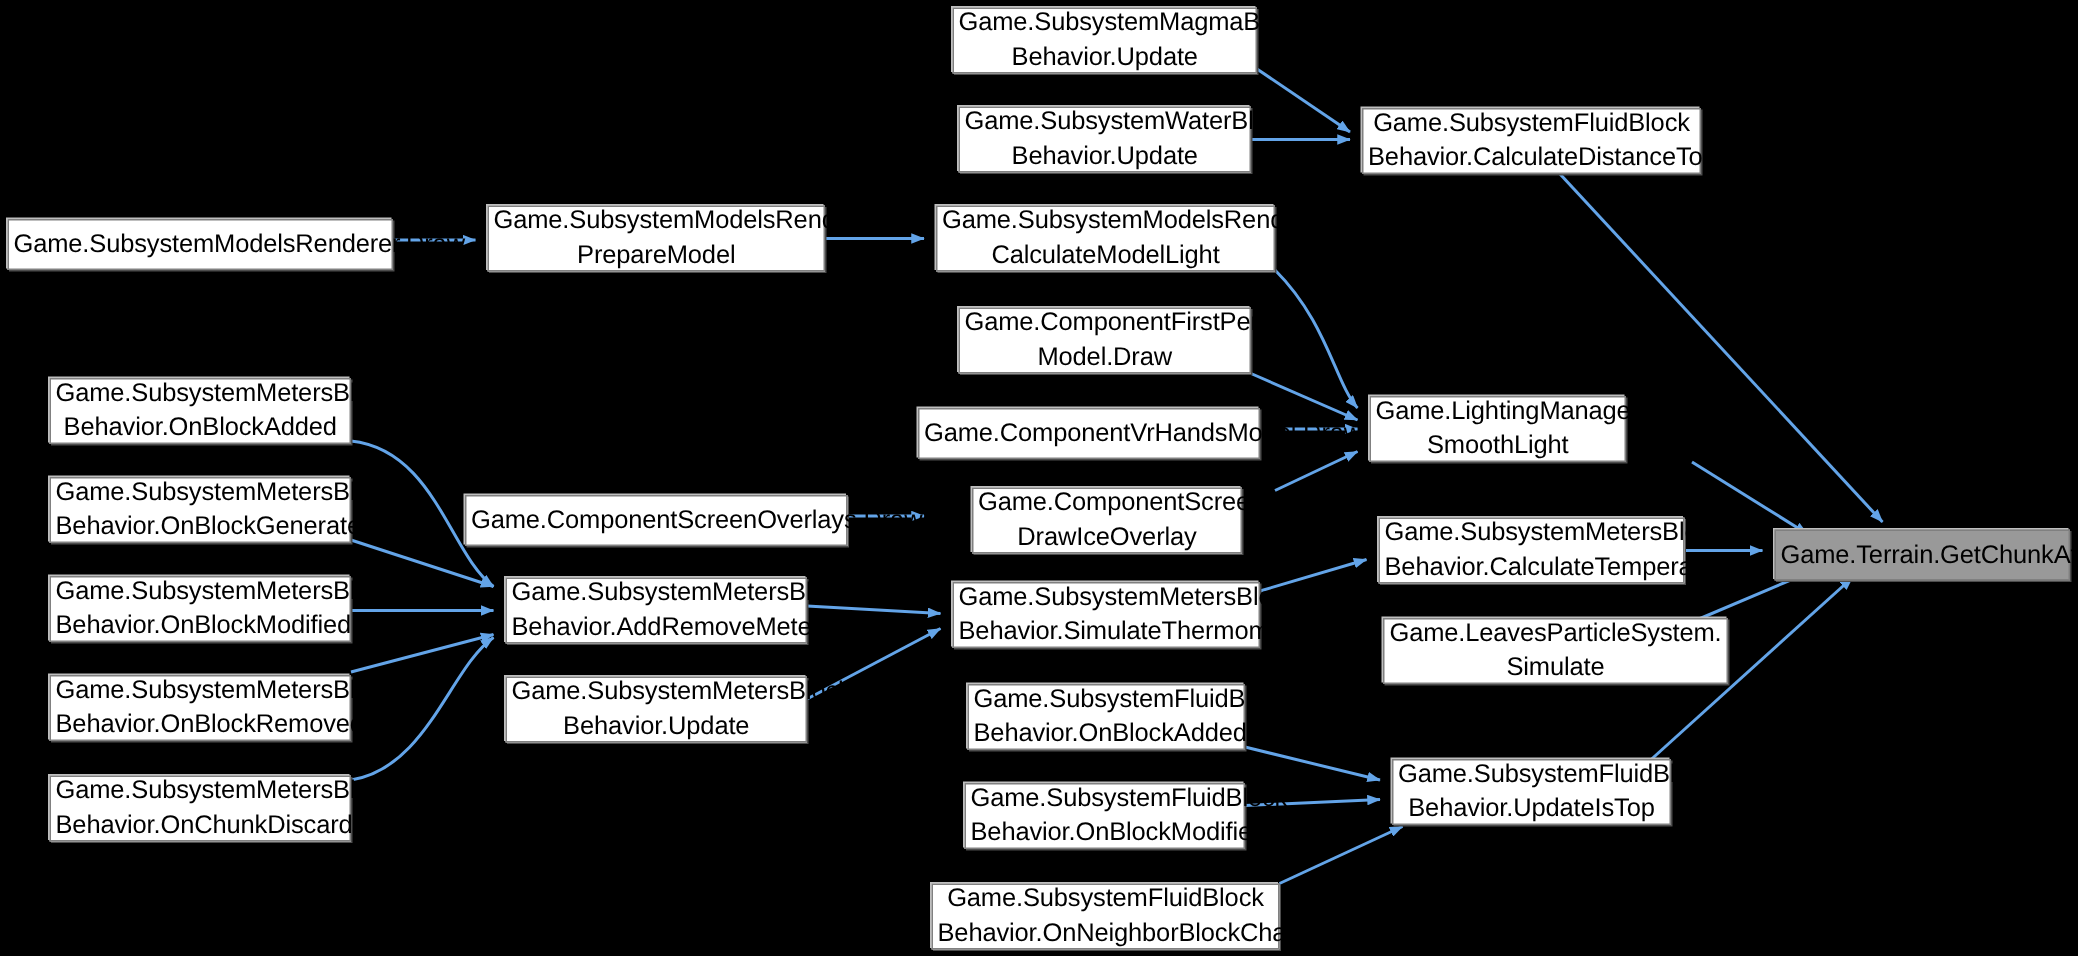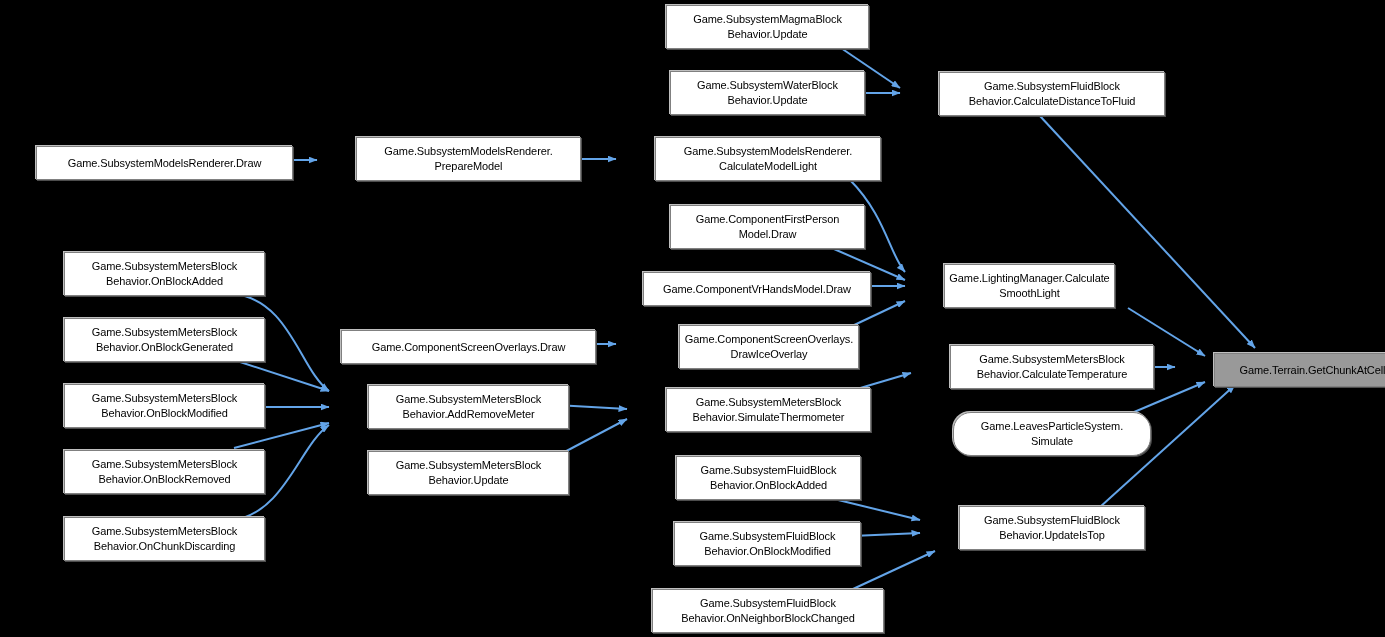--- a/index.html
+++ b/index.html
@@ -26,26 +26,25 @@
     position: absolute;
     box-sizing: border-box;
     background: #ffffff;
     border: 1px solid #808080;
     box-shadow: 1px 1px 0 0 #4d4d4d, -1px -1px 0 0 #bfbfbf;
     display: flex;
     align-items: center;
     justify-content: center;
     text-align: center;
     color: #000000;
-    font-size: 11px;
+    font-size: 17px;
     line-height: 1.35;
     letter-spacing: -0.1px;
     padding: 16px 3px;
     z-index: 5;
-    margin-left: 31px;
   }
   .node-box.highlight {
     background: #999999;
   }
   .node-label {
     display: block;
     width: 100%;
     white-space: pre-line;
   }
   .edge-line {
@@ -166,21 +165,21 @@
 DrawIceOverlay</span>
       </div>
       <div class="node-box" style="left: 635px; top: 388px; width: 205px; height: 44px;">
         <span class="node-label">Game.SubsystemMetersBlock
 Behavior.SimulateThermometer</span>
       </div>
       <div class="node-box" style="left: 919px; top: 345px; width: 204px; height: 44px;">
         <span class="node-label">Game.SubsystemMetersBlock
 Behavior.CalculateTemperature</span>
       </div>
-      <div class="node-box" style="left: 922px; top: 412px; width: 198px; height: 44px; border-radius: 18px;">
+      <div class="node-box" style="left: 922px; top: 412px; width: 230px; height: 44px;">
         <span class="node-label">Game.LeavesParticleSystem.
 Simulate</span>
       </div>
       <div class="node-box" style="left: 645px; top: 456px; width: 185px; height: 44px;">
         <span class="node-label">Game.SubsystemFluidBlock
 Behavior.OnBlockAdded</span>
       </div>
       <div class="node-box" style="left: 643px; top: 522px; width: 187px; height: 44px;">
         <span class="node-label">Game.SubsystemFluidBlock
 Behavior.OnBlockModified</span>

